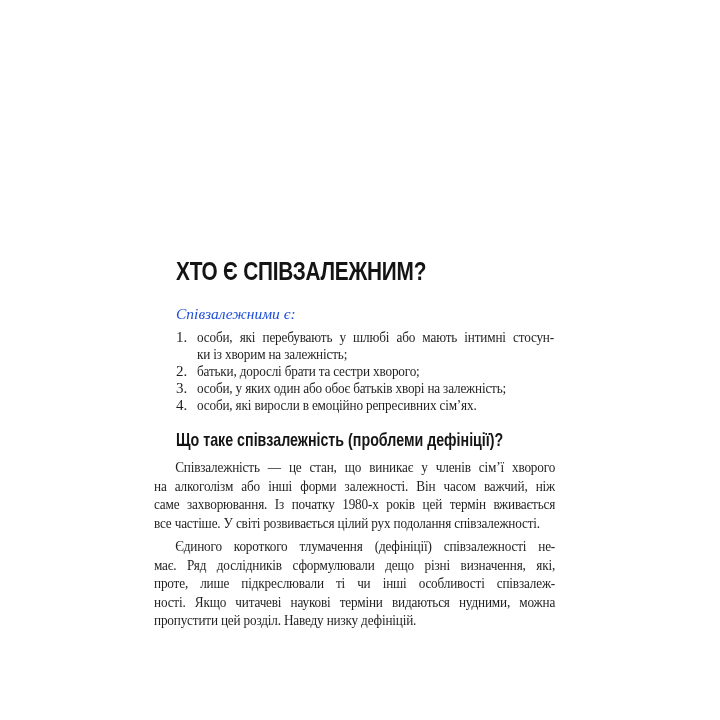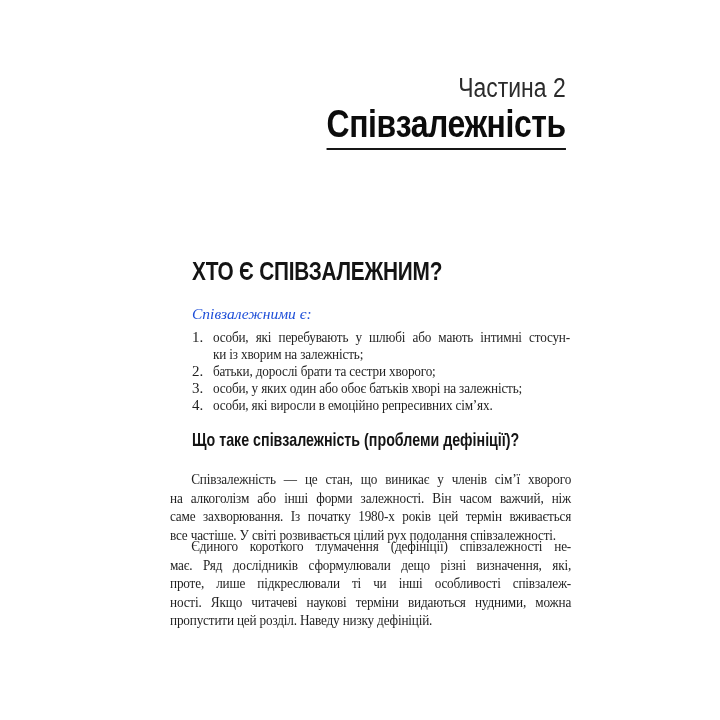--- a/index.html
+++ b/index.html
@@ -16,21 +16,21 @@
     transform:scaleX(0.85); transform-origin:100% 50%; white-space:nowrap;
   }
   .part-title {
     display:inline-block; margin:1px 0 0 0;
     font-family:"Liberation Sans", sans-serif; font-weight:700;
     font-size:38px; line-height:38px; letter-spacing:-0.5px; color:#0c0c0c;
     padding-bottom:5px; border-bottom:2.5px solid #161616;
     transform:scaleX(0.84); transform-origin:100% 0; white-space:nowrap;
   }
   
-  .content { position:absolute; left:170px; top:0; width:401px; height:552px; }
+  .content { position:absolute; left:154px; top:0; width:401px; height:552px; }
   .section-title {
     position:absolute; top:257px; left:22px; margin:0;
     font-family:"Liberation Sans", sans-serif; font-weight:700;
     font-size:26px; line-height:28px; letter-spacing:-0.3px; color:#141414;
     transform:scaleX(0.80); transform-origin:0 0; white-space:nowrap;
   }
   .intro {
     position:absolute; top:305px; left:22px; margin:0;
     font-style:italic; font-size:15.5px; line-height:18px; color:#1d4ed8;
   }
@@ -41,38 +41,34 @@
     font-size:15px; line-height:17px; letter-spacing:-0.2px; color:#1f1f1f;
     width:405px; transform:scaleX(0.8815); transform-origin:0 0; white-space:nowrap;
   }
   .subheading {
     position:absolute; top:428px; left:22px; margin:0;
     font-family:"Liberation Sans", sans-serif; font-weight:700;
     font-size:19px; line-height:24px; color:#141414;
     transform:scaleX(0.75); transform-origin:0 0; white-space:nowrap;
   }
   .para { position:absolute; left:0; }
-  .p1 { top:458px;margin-top:12px; } .p2 { top:537px; } .p3 { top:630px; } .p4 { top:648px; }
+  .p1 { top:458px; } .p2 { top:537px; } .p3 { top:630px; } .p4 { top:648px; }
   .bline {
     font-size:15px; line-height:18.6px; letter-spacing:-0.2px; color:#1f1f1f;
     width:455px; transform:scaleX(0.8815); transform-origin:0 0; white-space:nowrap;
   }
   .ind { text-indent:24px; }
   .j { text-align:justify; text-align-last:justify; }
   .e { text-align:left; text-align-last:left; }
 </style>
 </head>
 <body>
 
 <div class="page">
 
-  <header class="part-header">
-    <div class="part-label">Частина 2</div>
-    <h1 class="part-title">Співзалежність</h1>
-  </header>
 
   <main class="content">
 
     <h2 class="section-title">ХТО Є СПІВЗАЛЕЖНИМ?</h2>
 
     <p class="intro">Співзалежними є:</p>
 
     <div class="num-list">
       <div class="li">
         <span class="num">1.</span>

